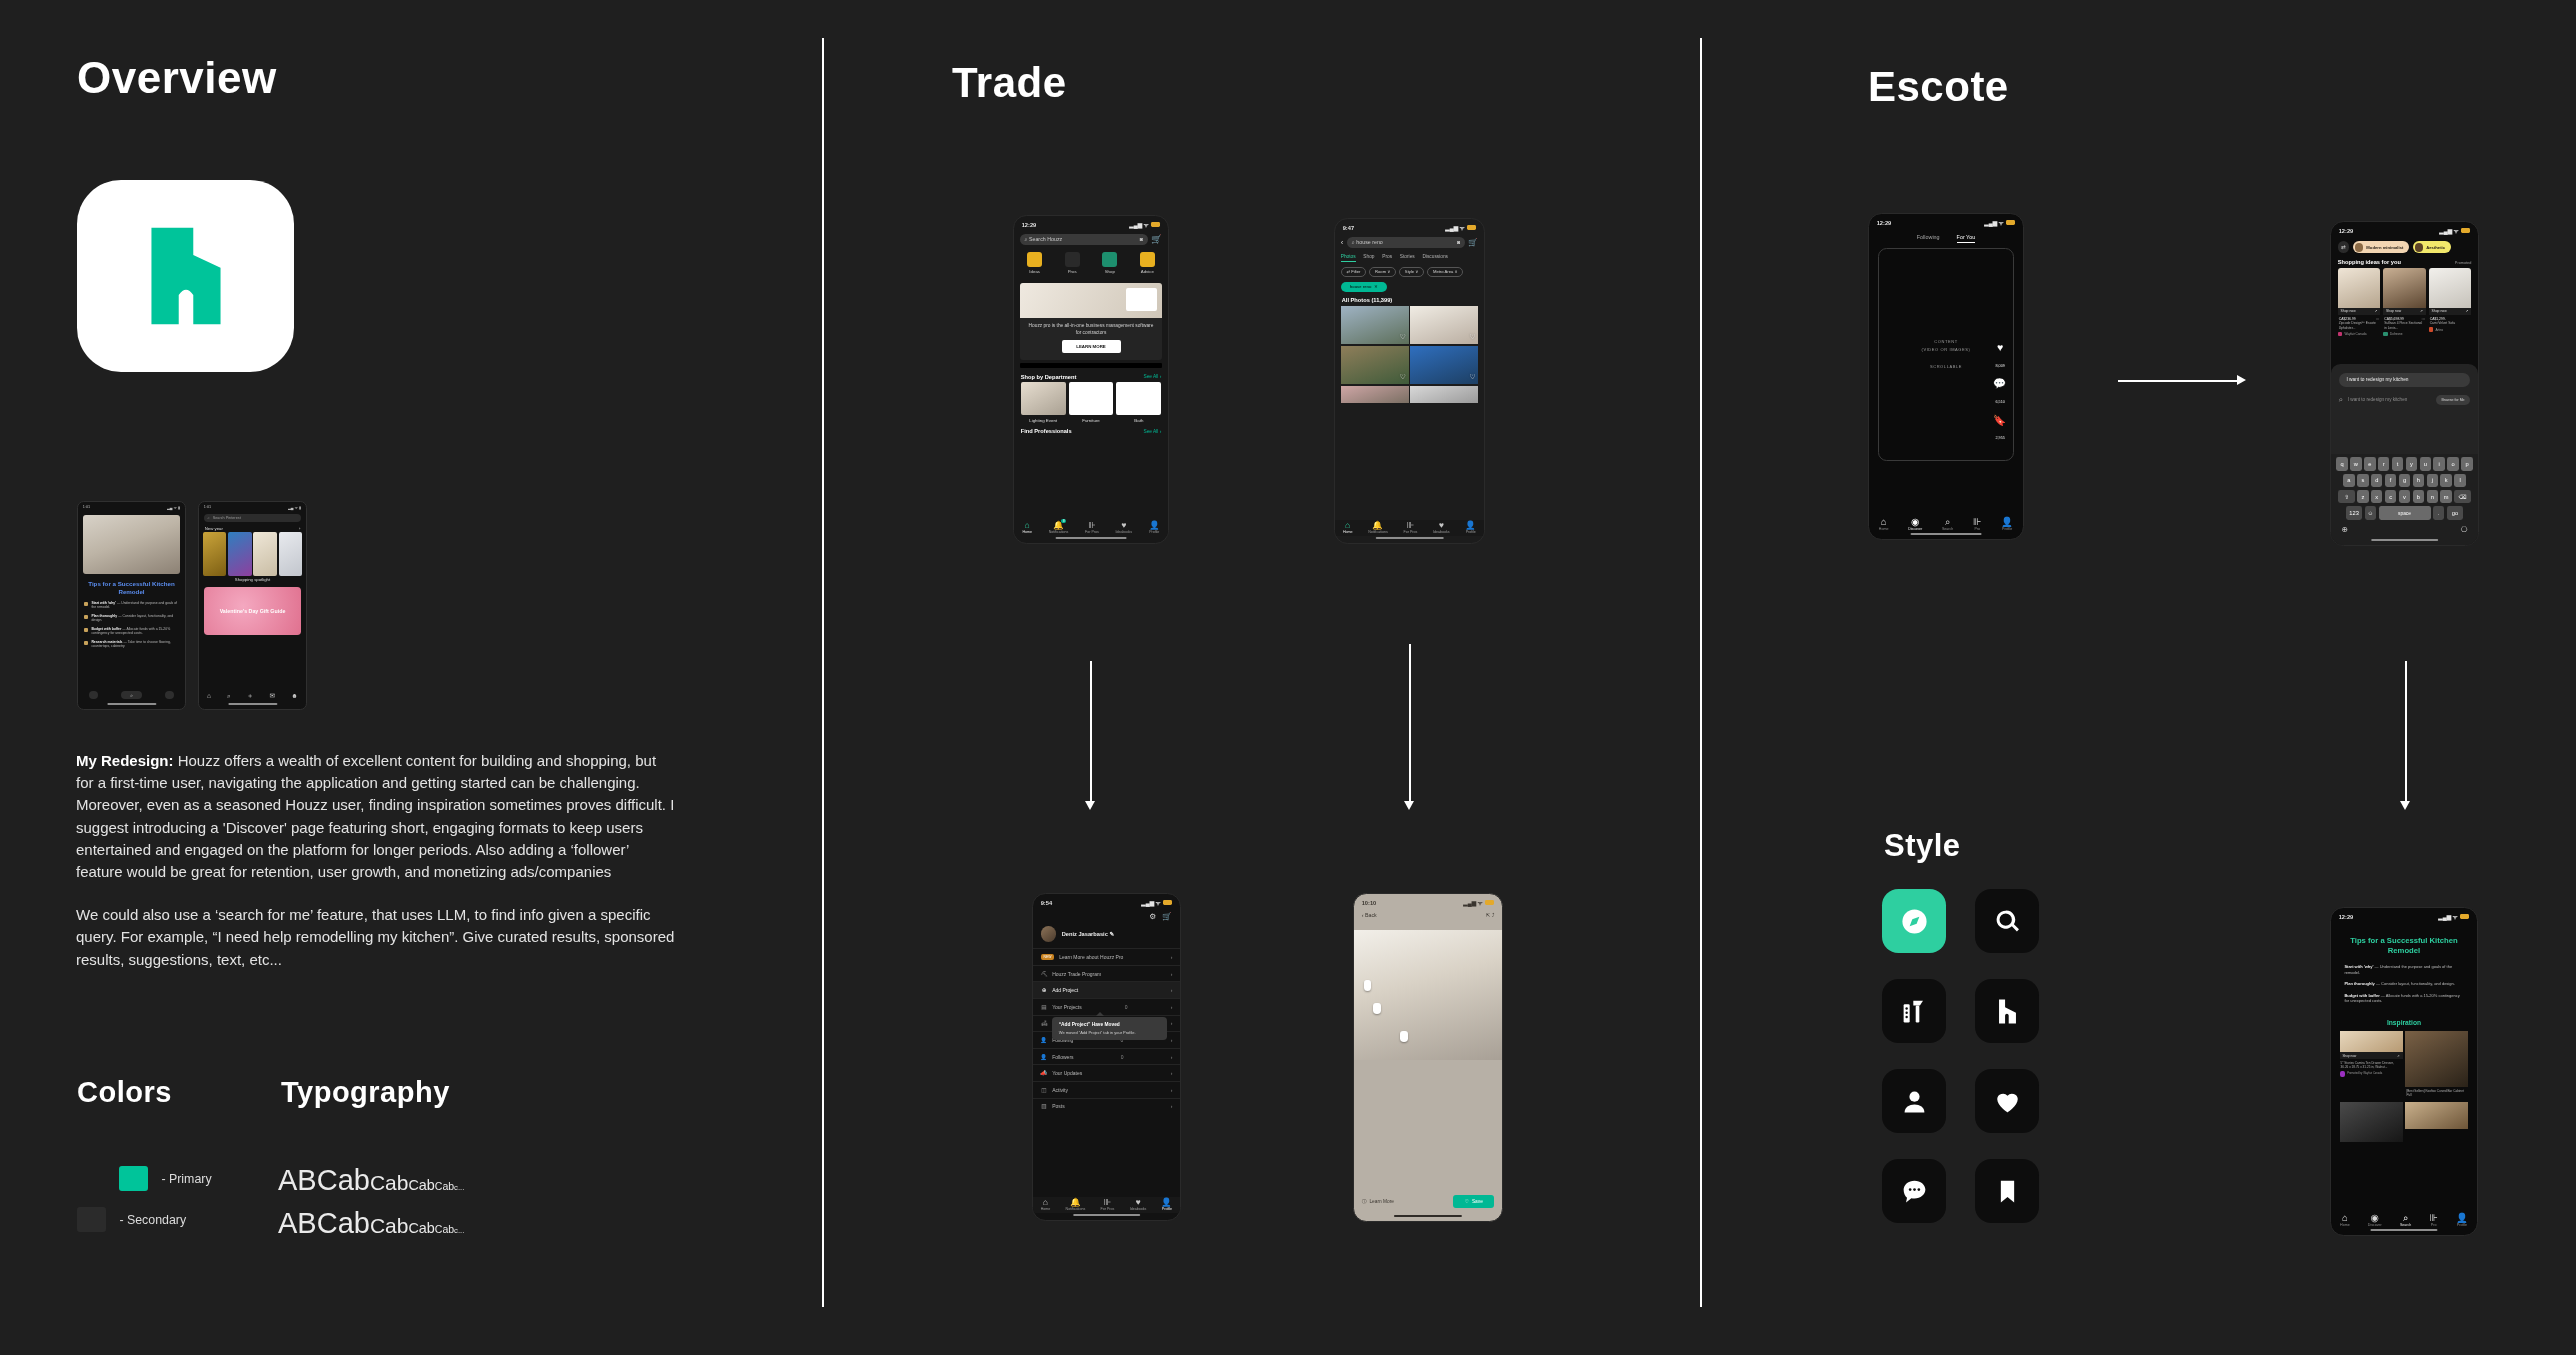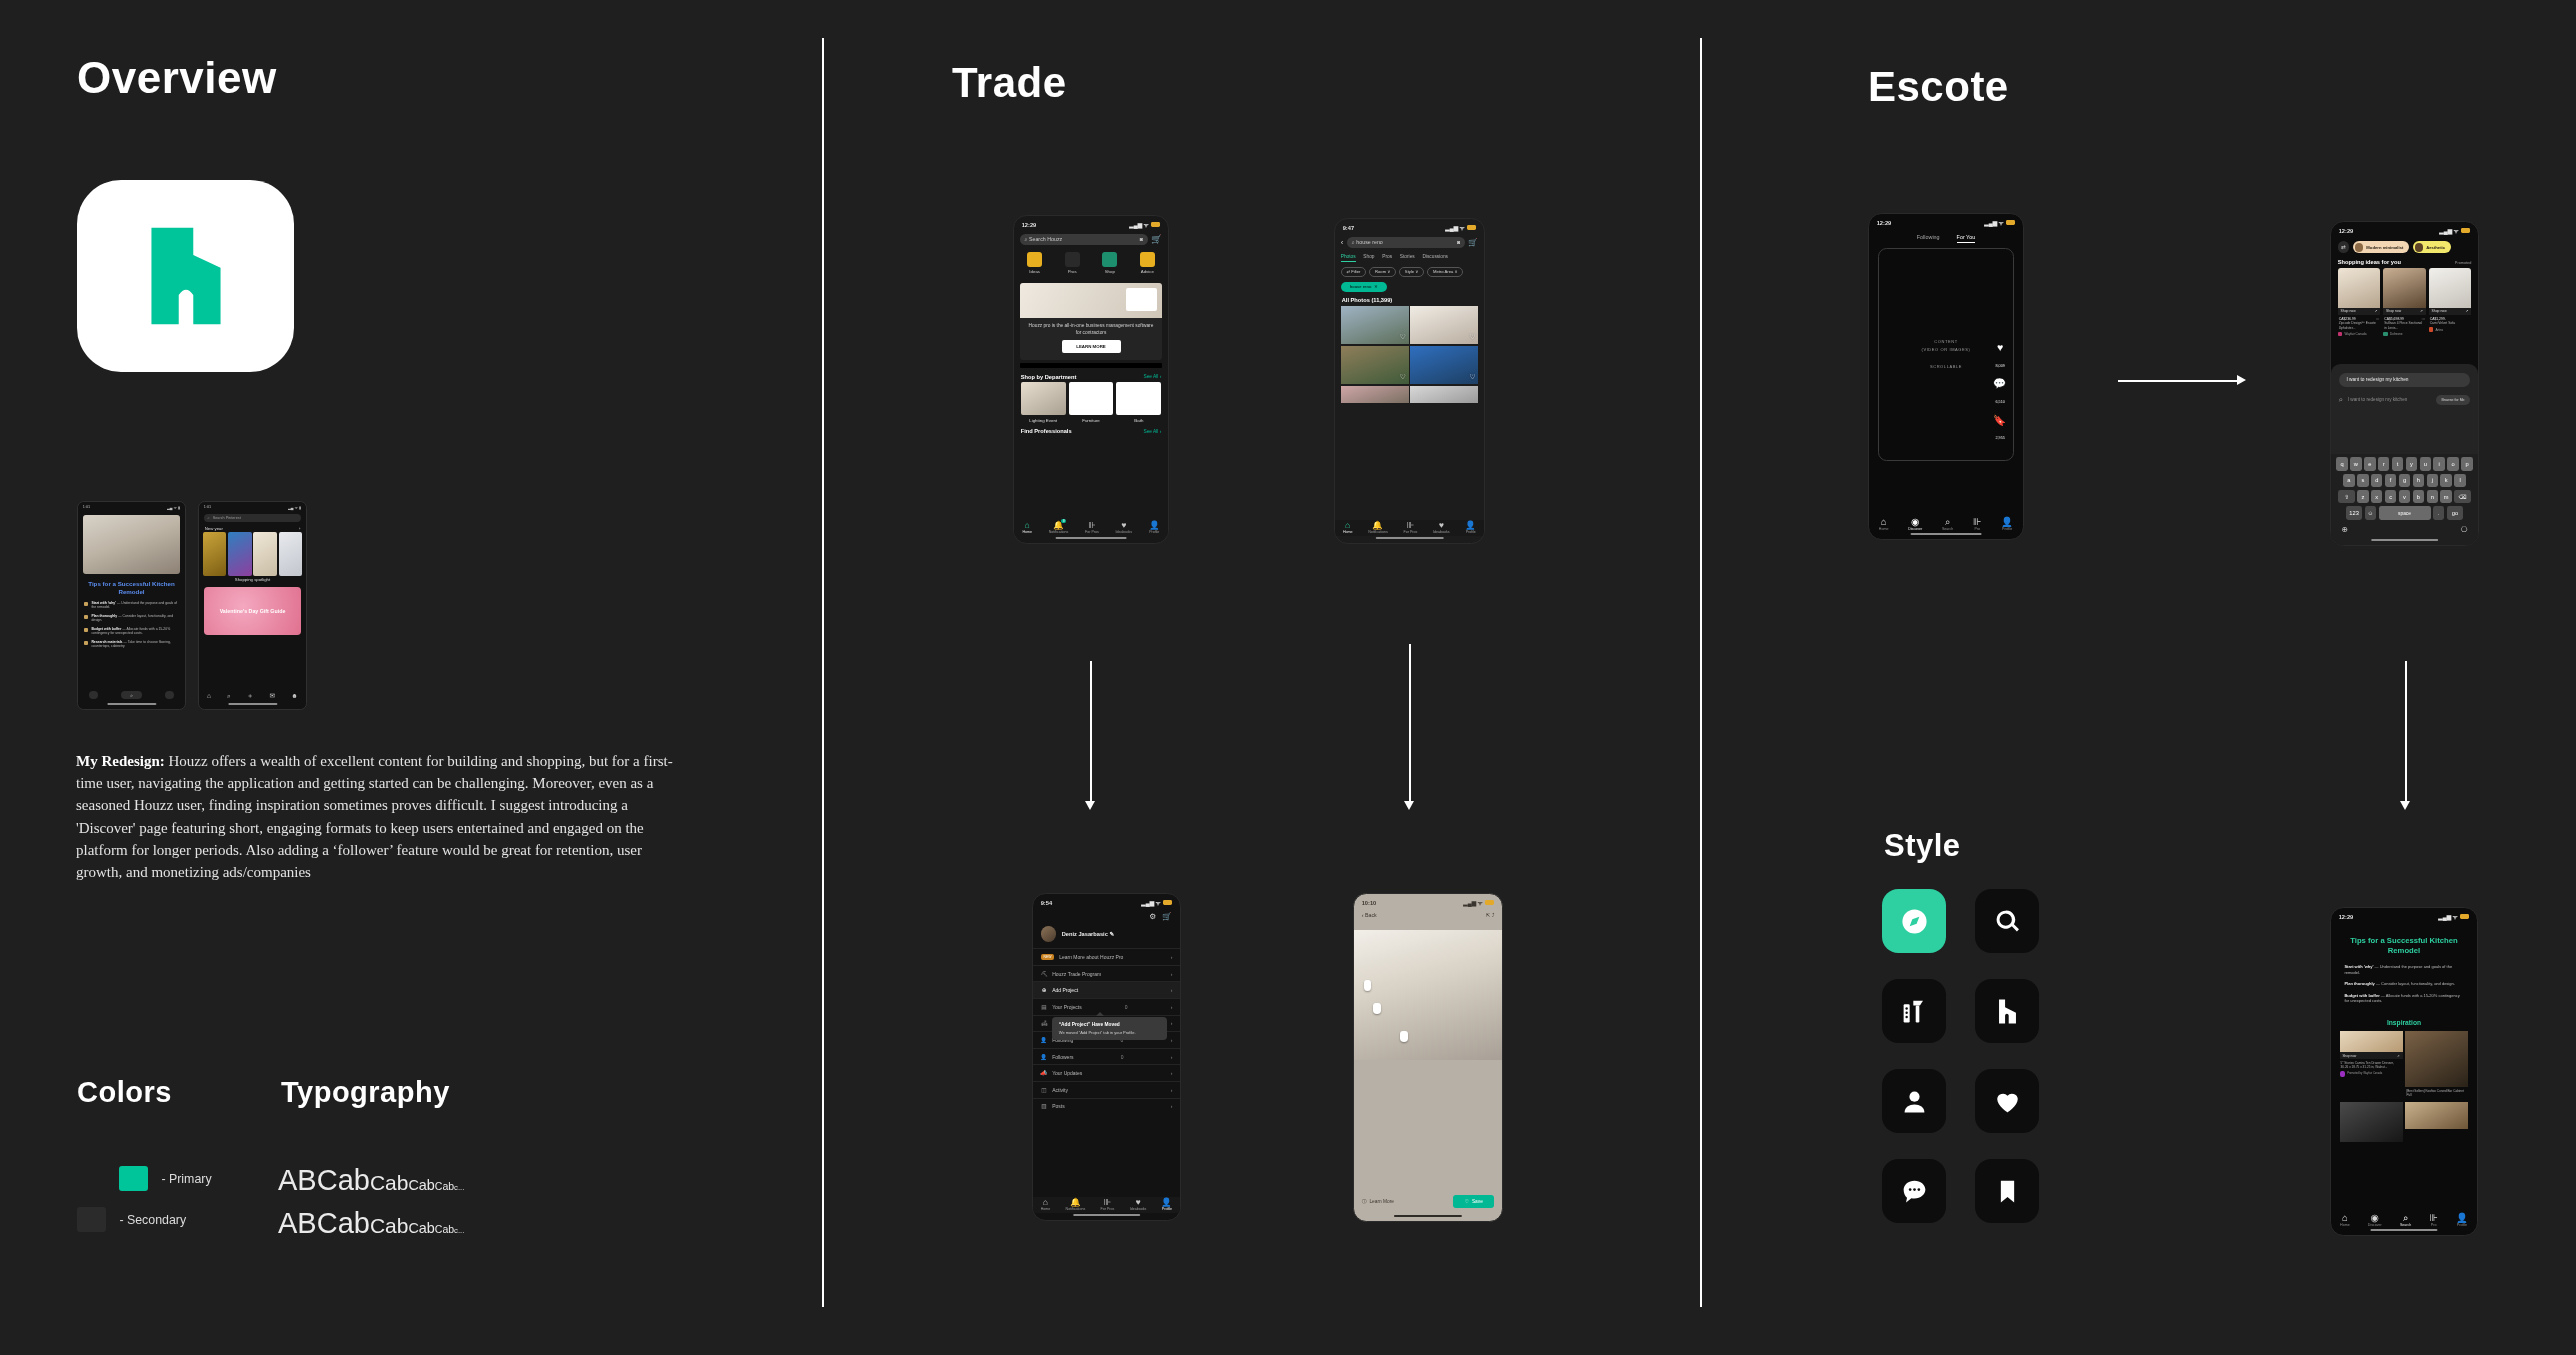--- a/index.html
+++ b/index.html
@@ -77,21 +77,21 @@
      font-size:5.3px;color:#fff;font-weight:700;line-height:1.2;padding:3.8px;}
   .pin-nav{ position:absolute;bottom:7.7px;left:0;right:0;display:flex;
      justify-content:space-around;color:#ccc;font-size:6.7px;}
 
   
   #ref-bullets { position: absolute; left: 348px; top: 548px; }
   #ref-bullets li { font-size: 16px; line-height: 1.62; color: #ececec; margin-left: 17px; }
 
   
   #copy-block { position: absolute; left: 76px; top: 750px; width: 599px; }
-  #copy-block p { font-size: 15px; line-height: 1.48; color: #e3e3e3; font-family: Liberation Serif, serif; }
+  #copy-block p { font-size: 15px; line-height: 1.48; color: #e3e3e3; }
   #copy-block p.second { margin-top: 21px; }
   #copy-block b { color: #ffffff; font-weight: 700; }
 
   
   .swatch-row { position: absolute; display: flex; align-items: center; gap: 13.4px; }
   #swatch-primary   { left: 77px; top: 1166px; margin-left: 42px; }
   #swatch-secondary { left: 77px; top: 1207px; }
   .swatch { width: 29px; height: 25px; border-radius: 2.9px; }
   .swatch-label { font-size: 12.4px; color: #dcdcdc; }
 
@@ -389,20 +389,21 @@
       <span>＋</span>
       <span>✉</span>
       <span>☻</span>
     </div>
     <div class="home-ind"></div>
   </div>
 
 
   <div id="copy-block">
     <p><b>My Redesign:</b><span> Houzz offers a wealth of excellent content for building and shopping, but for a first-time user, navigating the application and getting started can be challenging. Moreover, even as a seasoned Houzz user, finding inspiration sometimes proves difficult. I suggest introducing a 'Discover' page featuring short, engaging formats to keep users entertained and engaged on the platform for longer periods. Also adding a ‘follower’ feature would be great for retention, user growth, and monetizing ads/companies</span></p>
+    <p class="second">We could also use a ‘search for me’ feature, that uses LLM, to find info given a specific query. For example, “I need help remodelling my kitchen”. Give curated results, sponsored results, suggestions, text, etc...</p>
   </div>
 
   <div class="swatch-row" id="swatch-primary">
     <div class="swatch" style="background:#00C49A"></div>
     <div class="swatch-label">- Primary</div>
   </div>
   <div class="swatch-row" id="swatch-secondary">
     <div class="swatch" style="background:#2B2B2B"></div>
     <div class="swatch-label">- Secondary</div>
   </div>

